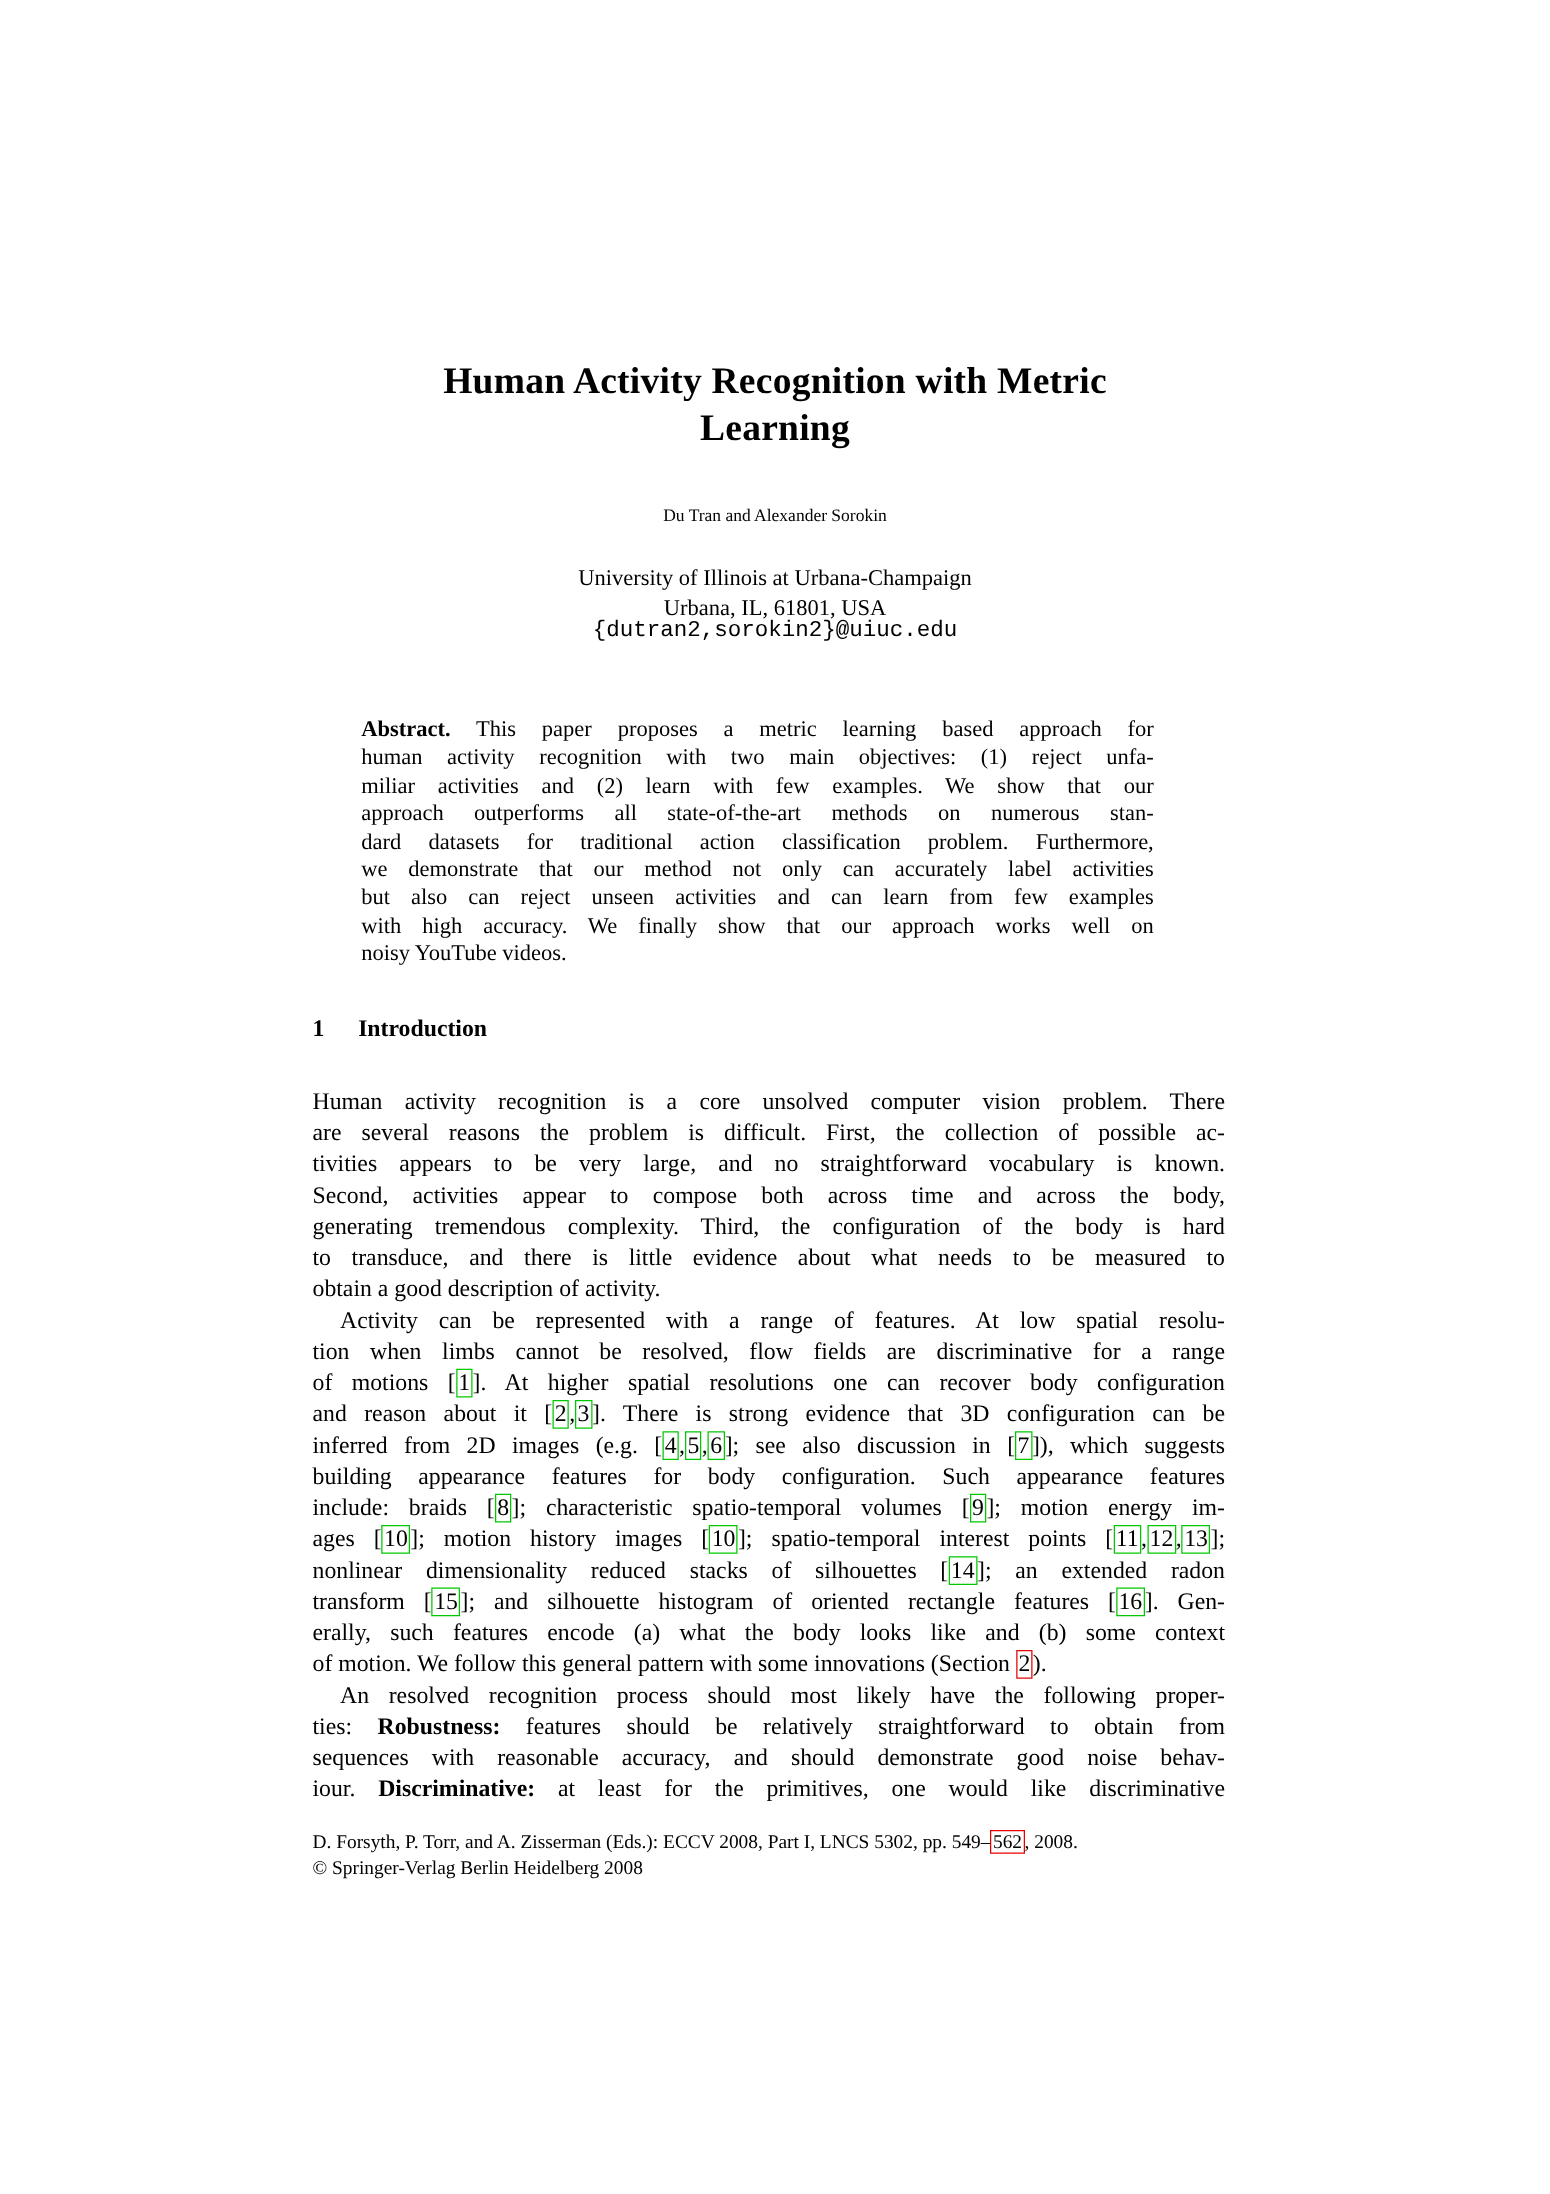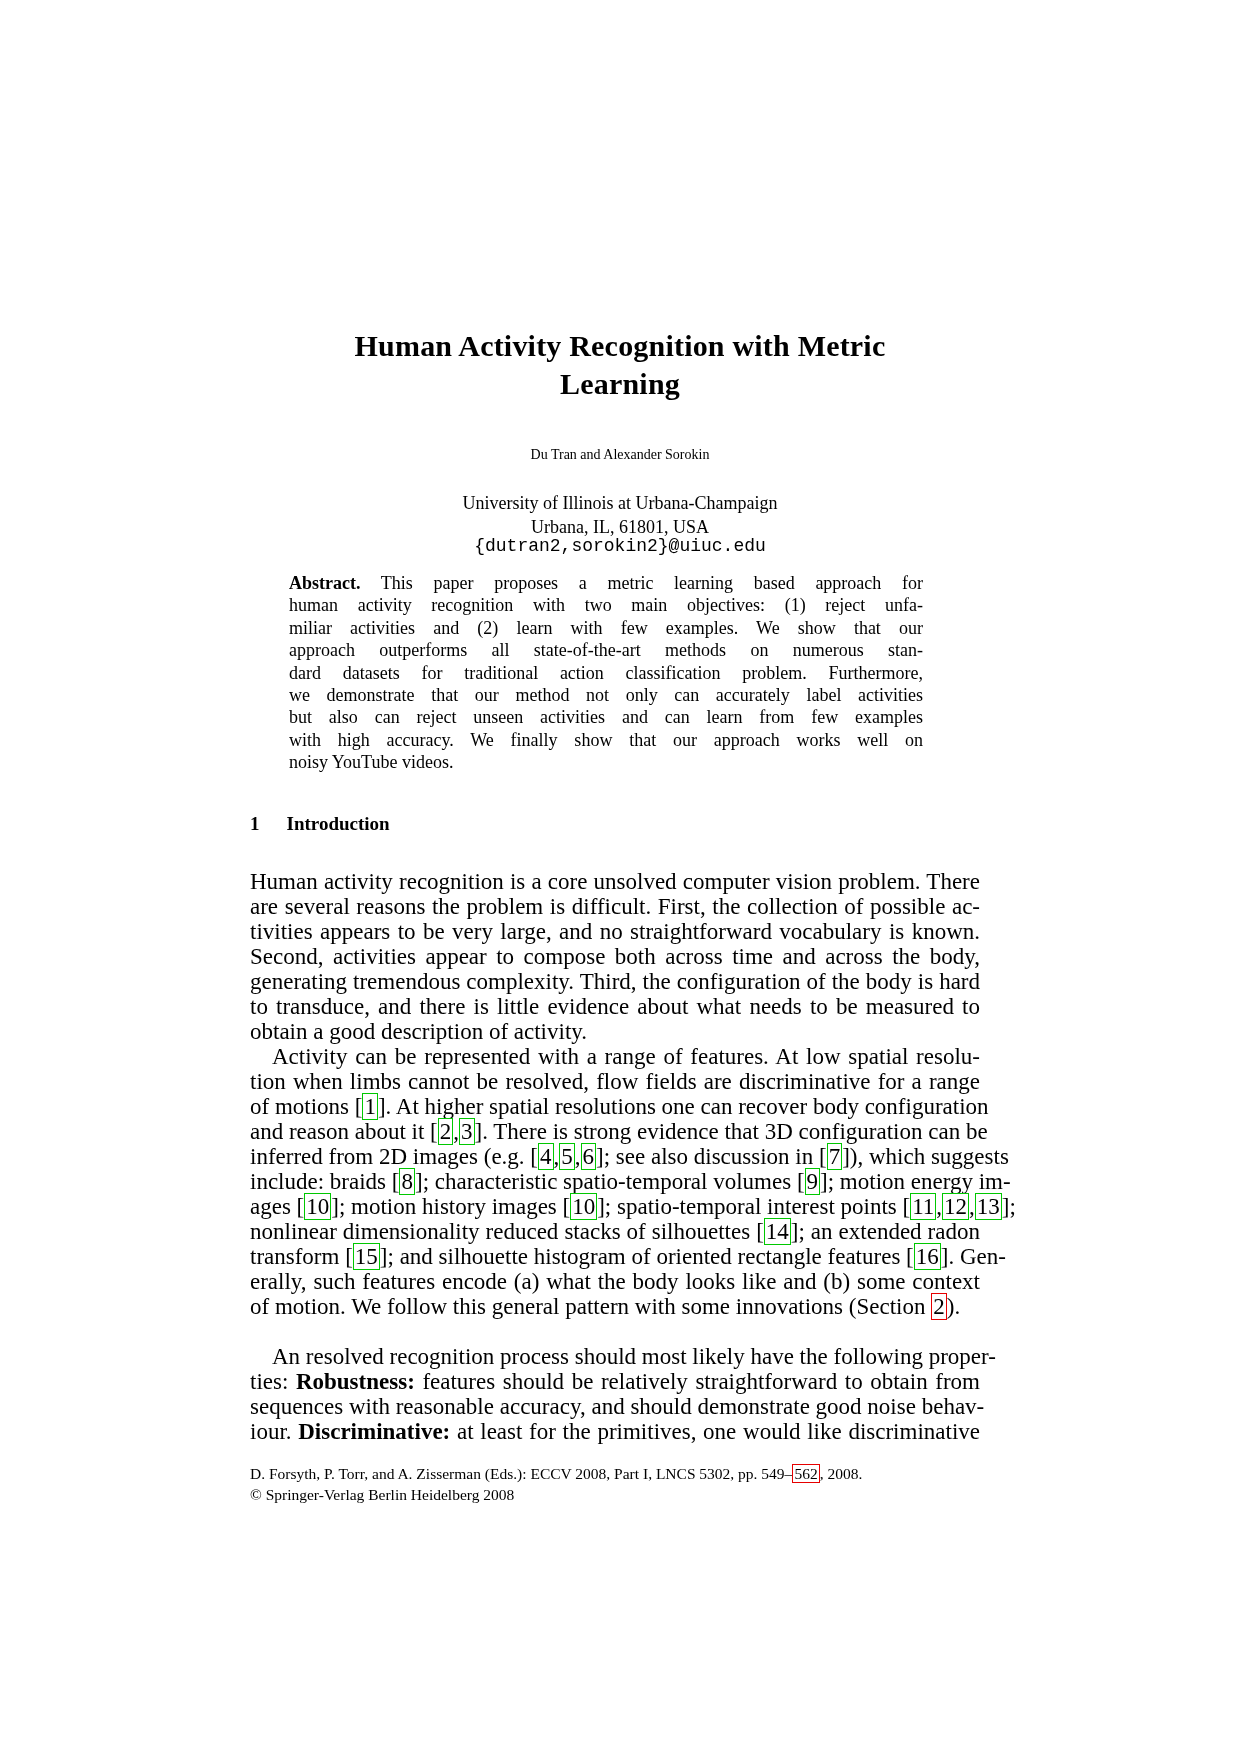--- a/index.html
+++ b/index.html
@@ -11,21 +11,21 @@
   html,body{margin:0;padding:0;background:#888;}
   .page{
     position:relative;
     width:1240px;height:1755px;
     background:var(--bg);
     color:var(--text);
     font-family:"Liberation Serif", serif;
     margin:0 auto;
     overflow:hidden;
   }
-  .centered{position:absolute;left:0;right:0;text-align:center;margin-top:41px;}
+  .centered{position:absolute;left:0;right:0;text-align:center;}
   .paper-title{
     top:286px;
     font-size:30px;font-weight:bold;
     line-height:38px;
     letter-spacing:0.2px;
   }
   .authors{top:406px;font-size:14px;}
   .affiliation{top:450px;font-size:18px;line-height:24px;}
   .email{
     top:495px;
@@ -39,21 +39,21 @@
   }
   .section-heading{
     position:absolute;
     left:250px;top:813px;
     font-size:19px;font-weight:bold;
   }
   .section-heading .secnum{margin-right:27px;}
   .bodypara{
     position:absolute;
     left:250px;width:730px;
-    font-size:23px;line-height:25px;
+    font-size:19px;line-height:25px;
   }
   .para1{top:869px;}
   .para2{top:1044px;}
   .para3{top:1344px;}
   .footer{
     position:absolute;
     left:250px;width:760px;top:1463px;
     font-size:15.5px;line-height:21px;
   }
   .jline{
@@ -119,20 +119,21 @@
       <div class="jline">to transduce, and there is little evidence about what needs to be measured to</div>
       <div class="jline lastline">obtain a good description of activity.</div>
     </div>
 
   <div class="bodypara para2">
       <div class="jline indent">Activity can be represented with a range of features. At low spatial resolu-</div>
       <div class="jline">tion when limbs cannot be resolved, flow fields are discriminative for a range</div>
       <div class="jline">of motions [<span class="cite">1</span>]. At higher spatial resolutions one can recover body configuration</div>
       <div class="jline">and reason about it [<span class="cite">2</span>,<span class="cite">3</span>]. There is strong evidence that 3D configuration can be</div>
       <div class="jline">inferred from 2D images (e.g. [<span class="cite">4</span>,<span class="cite">5</span>,<span class="cite">6</span>]; see also discussion in [<span class="cite">7</span>]), which suggests</div>
+      <div class="jline">building appearance features for body configuration. Such appearance features</div>
       <div class="jline">include: braids [<span class="cite">8</span>]; characteristic spatio-temporal volumes [<span class="cite">9</span>]; motion energy im-</div>
       <div class="jline">ages [<span class="cite">10</span>]; motion history images [<span class="cite">10</span>]; spatio-temporal interest points [<span class="cite">11</span>,<span class="cite">12</span>,<span class="cite">13</span>];</div>
       <div class="jline">nonlinear dimensionality reduced stacks of silhouettes [<span class="cite">14</span>]; an extended radon</div>
       <div class="jline">transform [<span class="cite">15</span>]; and silhouette histogram of oriented rectangle features [<span class="cite">16</span>]. Gen-</div>
       <div class="jline">erally, such features encode (a) what the body looks like and (b) some context</div>
       <div class="jline lastline">of motion. We follow this general pattern with some innovations (Section <span class="iref">2</span>).</div>
     </div>
 
   <div class="bodypara para3">
       <div class="jline indent">An resolved recognition process should most likely have the following proper-</div>

